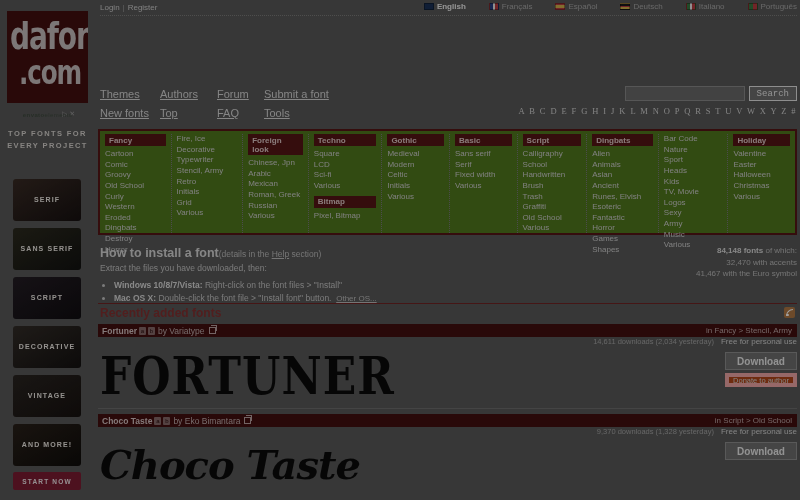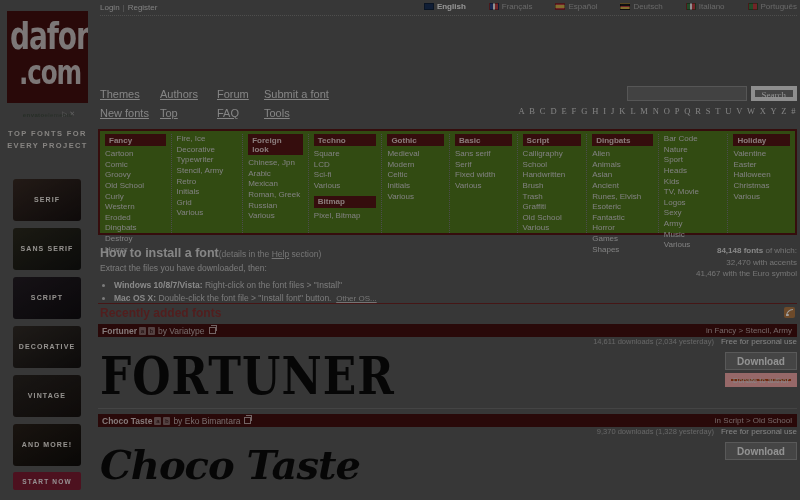--- a/index.html
+++ b/index.html
@@ -112,23 +112,23 @@
   .n1 { width: 60px; } .n2 { width: 57px; } .n3 { width: 47px; }
 
   .searchwrap { position: absolute; right: 3px; top: 86px; display: flex; gap: 4px; }
   .searchinput {
     width: 120px; height: 15px;
     background: #6a6a6a; border: 1px solid #8b8b8b;
     font-size: 9px; color: #e8e8e8; padding: 0 3px;
   }
   .searchbtn {
     height: 15px; padding: 0 7px;
-    background: #6f6f6f; border: 4px solid #e5e5e5;
+    background: #6f6f6f; border: 1px solid #e5e5e5;
     font-size: 9px; color: #ececec; cursor: pointer;
-    font-family: Liberation Serif, serif;
+    font-family: Liberation Mono, monospace;
   }
   .alpha {
     position: absolute; right: 3px; top: 106px;
     font-size: 8.5px; color: #d3d3d3; letter-spacing: 1.4px;
     font-family: "Liberation Serif", serif;
   }
 
   
   .board {
     position: absolute; left: 3px; top: 129px;
@@ -262,21 +262,21 @@
     position: absolute; right: 3px;
     width: 72px; height: 18px;
     background: #6f6f6f; border: 1px solid #909090;
     display: flex; align-items: center; justify-content: center;
     font-size: 10px; font-weight: 700; color: #ececec; cursor: pointer;
   }
   .db1 { top: 352px; } .db2 { top: 442px; }
   .donate {
     position: absolute; right: 3px; top: 373px;
     width: 72px; height: 14px;
-    background: #c2410c; border: 6px solid #fca5a5;
+    background: #c2410c; border: 4px solid #fca5a5;
     display: flex; align-items: center; justify-content: center;
     font-size: 7.5px; color: #d8d8d8; cursor: pointer;
   }
   .divline { position: absolute; left: 3px; right: 3px; top: 408px; border-top: 1px solid #6e6e6e; }
 </style>
 </head>
 <body>
 
 <div id="page">
 

